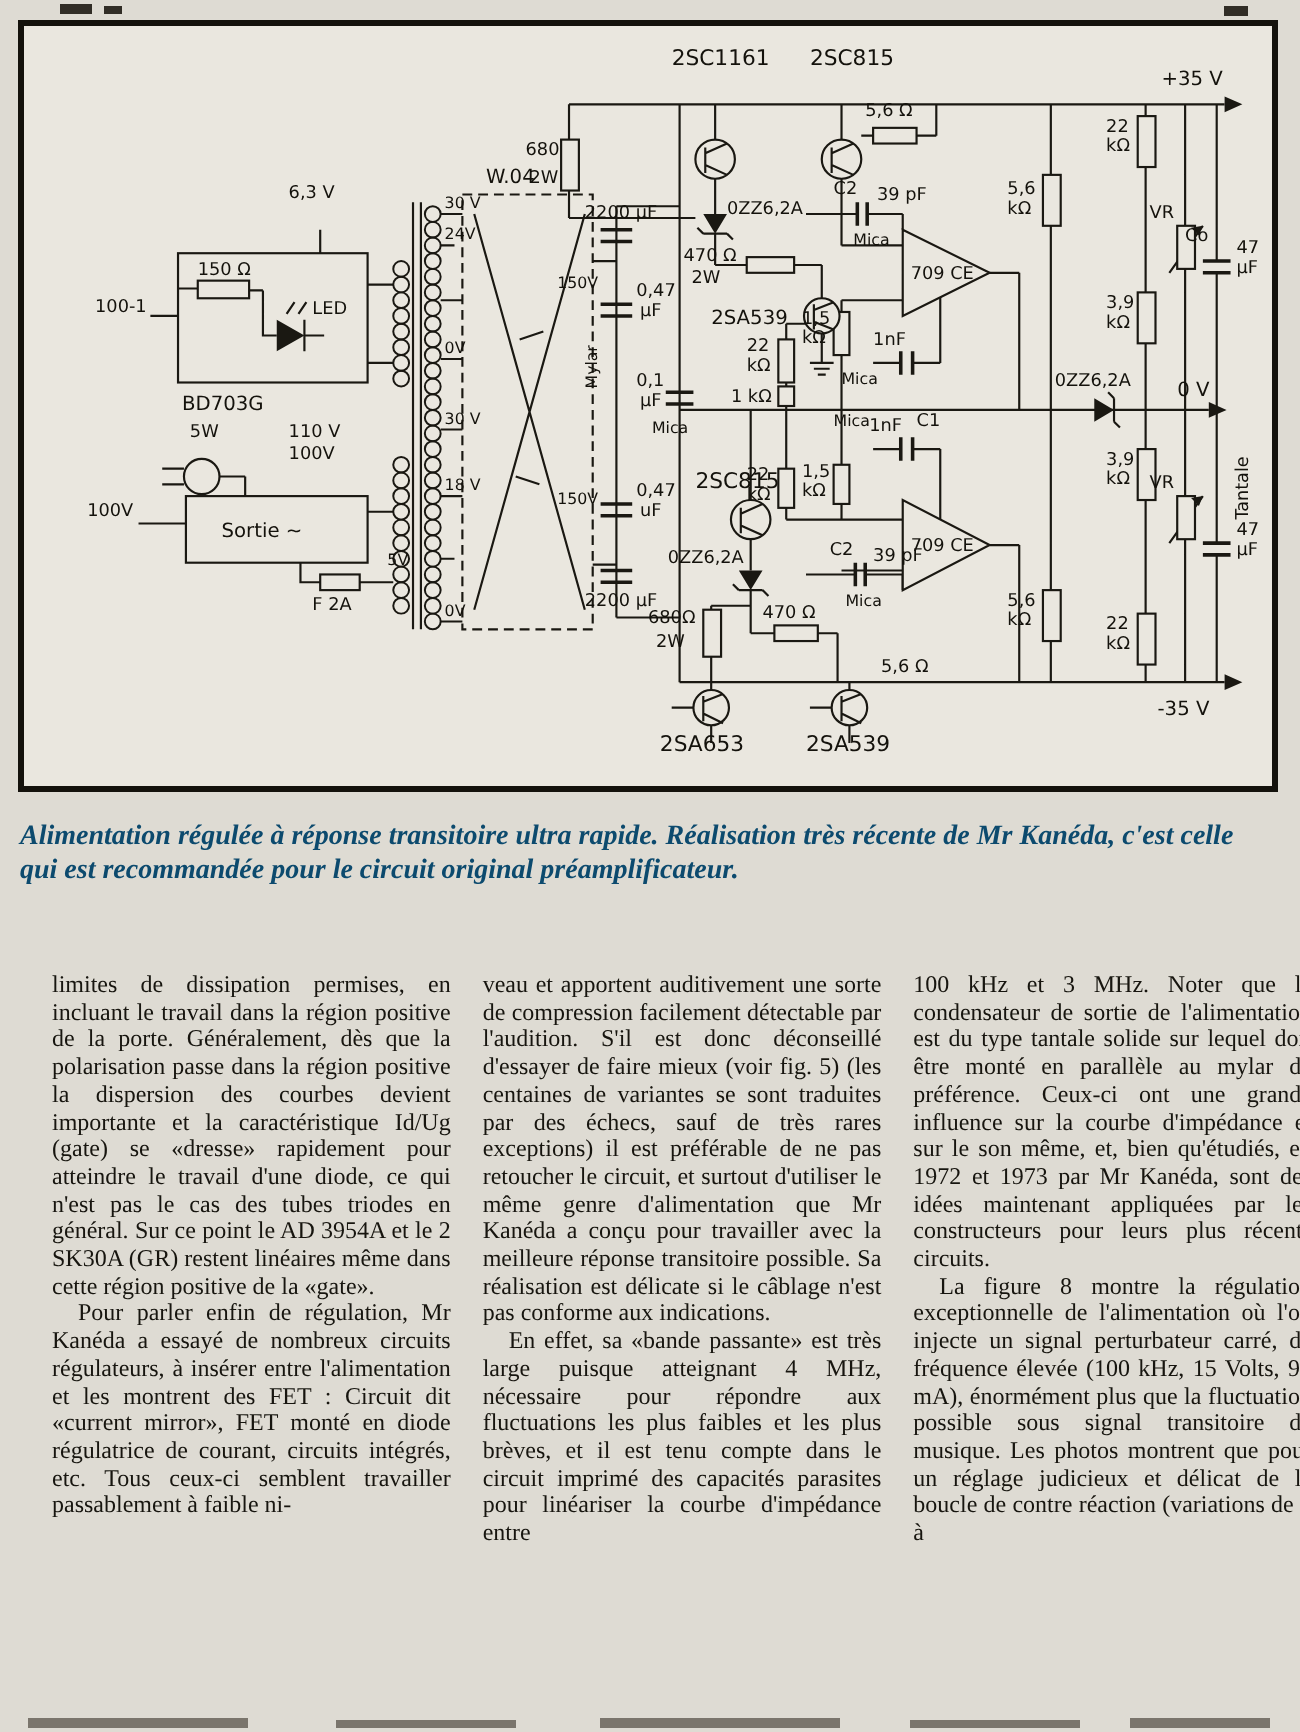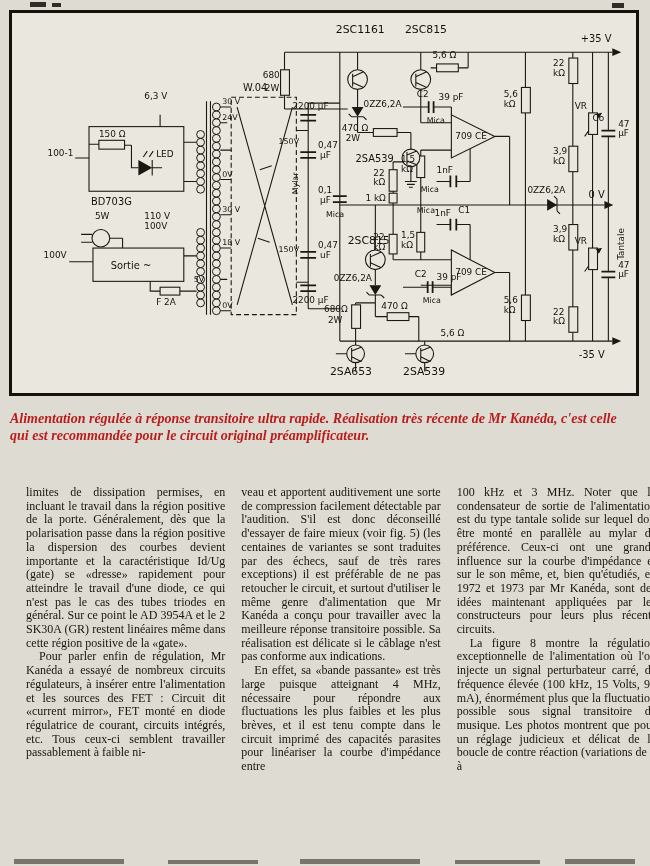--- a/index.html
+++ b/index.html
@@ -1,21 +1,21 @@
 <!DOCTYPE html>
 <html lang="fr"><head>
 <meta charset="utf-8">
 <style>
   *{box-sizing:border-box}
   html,body{margin:0;padding:0}
   body{width:650px;height:866px;background:#c8c5be;}
   .page{position:relative;width:650px;height:866px;background:#dedbd3;font-family:"Liberation Serif",serif;color:#17150f;overflow:hidden}
   .schematic-frame{position:absolute;left:9px;top:10px;width:630px;height:386px;border:3px solid #14120c;background:#eae7df}
   .schematic-frame svg{display:block;width:100%;height:100%}
-  .caption{position:absolute;left:10px;top:410px;width:626px;margin:0;font-size:14px;line-height:1.24;font-weight:bold;font-style:italic;color:#b91c1c}
+  .caption{position:absolute;left:10px;top:410px;width:626px;margin:0;font-size:14px;line-height:1.24;font-weight:bold;font-style:italic;color:#0c4a6e}
   .columns{position:absolute;left:26px;top:486px;width:630px;height:376px;display:flex;gap:16px;overflow:hidden}
   .col{flex:1;text-align:justify;font-size:12px;line-height:13.7px;hyphens:auto}
   .col p{margin:0}
   .col p.indent{text-indent:13px}
   .artifact{position:absolute;background:#312d26}
   .smudge{position:absolute;background:#7a756c}
   svg text{font-family:"DejaVu Sans",sans-serif;fill:#14120c}
   .wire{stroke:#1a1812;stroke-width:1.1;fill:none}
   .plate{stroke:#1a1812;stroke-width:1.8;fill:none}
   .dashbox{stroke:#1a1812;stroke-width:1.1;fill:none;stroke-dasharray:5 3}
@@ -236,21 +236,21 @@
           <text x="574" y="352" font-size="10">-35 V</text>
         </g>
     </svg>
   </div>
 
   <p class="caption">Alimentation régulée à réponse transitoire ultra rapide. Réalisation très récente de Mr Kanéda, c'est celle qui est recommandée pour le circuit original préamplificateur.</p>
 
   <div class="columns">
       <div class="col">
         <p>limites de dissipation permises, en incluant le travail dans la région positive de la porte. Généralement, dès que la polarisation passe dans la région positive la dispersion des courbes devient importante et la caractéristique Id/Ug (gate) se «dresse» rapidement pour atteindre le travail d'une diode, ce qui n'est pas le cas des tubes triodes en général. Sur ce point le AD 3954A et le 2 SK30A (GR) restent linéaires même dans cette région positive de la «gate».</p>
-        <p class="indent">Pour parler enfin de régulation, Mr Kanéda a essayé de nombreux circuits régulateurs, à insérer entre l'alimentation et les sources des FET : Circuit dit «current mirror», FET monté en diode régulatrice de courant, circuits intégrés, etc. Tous ceux-ci semblent travailler passablement à faible ni-</p>
+        <p class="indent">Pour parler enfin de régulation, Mr Kanéda a essayé de nombreux circuits régulateurs, à insérer entre l'alimentation et les montrent des FET : Circuit dit «current mirror», FET monté en diode régulatrice de courant, circuits intégrés, etc. Tous ceux-ci semblent travailler passablement à faible ni-</p>
       </div>
       <div class="col">
         <p>veau et apportent auditivement une sorte de compression facilement détectable par l'audition. S'il est donc déconseillé d'essayer de faire mieux (voir fig. 5) (les centaines de variantes se sont traduites par des échecs, sauf de très rares exceptions) il est préférable de ne pas retoucher le circuit, et surtout d'utiliser le même genre d'alimentation que Mr Kanéda a conçu pour travailler avec la meilleure réponse transitoire possible. Sa réalisation est délicate si le câblage n'est pas conforme aux indications.</p>
         <p class="indent">En effet, sa «bande passante» est très large puisque atteignant 4 MHz, nécessaire pour répondre aux fluctuations les plus faibles et les plus brèves, et il est tenu compte dans le circuit imprimé des capacités parasites pour linéariser la courbe d'impédance entre</p>
       </div>
       <div class="col">
         <p>100 kHz et 3 MHz. Noter que le condensateur de sortie de l'alimentation est du type tantale solide sur lequel doit être monté en parallèle au mylar de préférence. Ceux-ci ont une grande influence sur la courbe d'impédance et sur le son même, et, bien qu'étudiés, en 1972 et 1973 par Mr Kanéda, sont des idées maintenant appliquées par les constructeurs pour leurs plus récents circuits.</p>
         <p class="indent">La figure 8 montre la régulation exceptionnelle de l'alimentation où l'on injecte un signal perturbateur carré, de fréquence élevée (100 kHz, 15 Volts, 90 mA), énormément plus que la fluctuation possible sous signal transitoire de musique. Les photos montrent que pour un réglage judicieux et délicat de la boucle de contre réaction (variations de 1 à</p>
       </div>
     </div>

